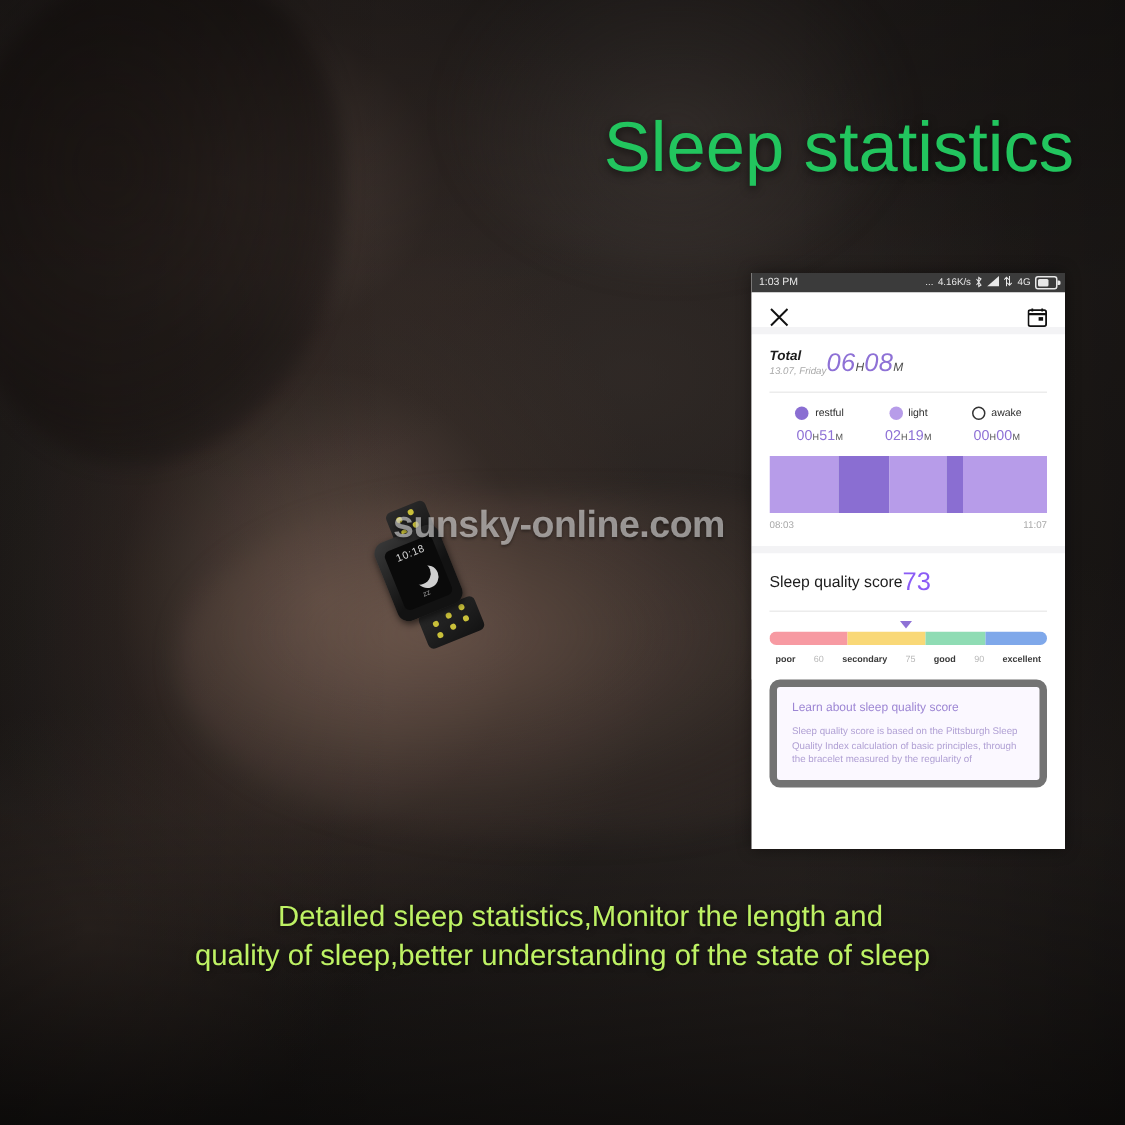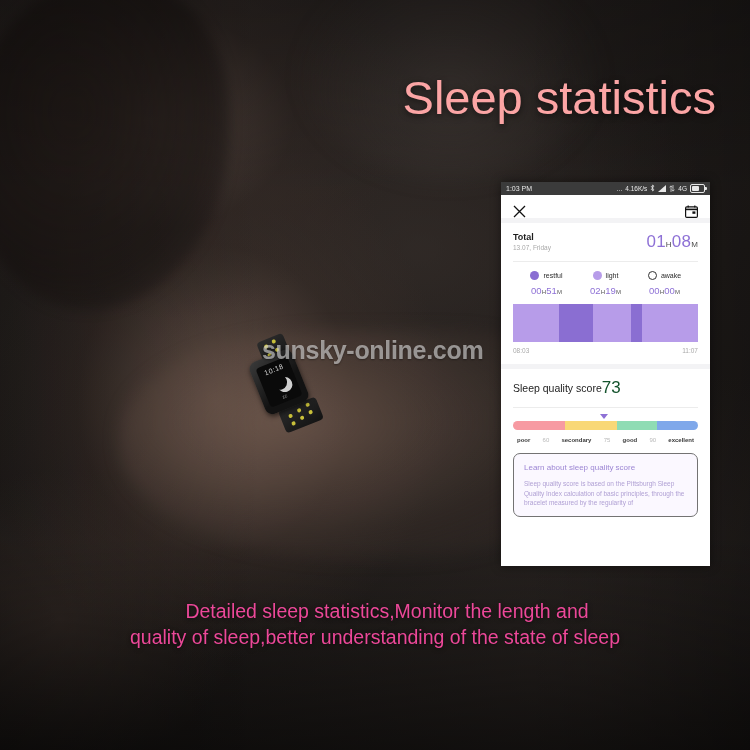--- a/index.html
+++ b/index.html
@@ -113,30 +113,30 @@
     letter-spacing: -0.3px;
     white-space: nowrap;
     text-shadow: 0 1px 2px rgba(0,0,0,0.35);
   }
 
   
   .headline {
     position: absolute;
     right: 34px; top: 70px;
     font-size: 47px;
-    color: #fca5a5;
+    color: #22c55e;
     letter-spacing: 0px;
     text-shadow: 0 2px 6px rgba(0,0,0,0.55);
     white-space: nowrap;
   }
   .caption {
     position: absolute;
     left: 0; right: 0; top: 598px;
     text-align: center;
-    color: #ec4899;
+    color: #bef264;
     font-size: 19.5px;
     line-height: 26px;
     text-shadow: 0 1px 4px rgba(0,0,0,0.6);
   }
   .caption .l1 { display: block; padding-left: 24px; }
   .caption .l2 { display: block; }
 
   
   .phone {
     position: absolute;
@@ -186,21 +186,21 @@
     font-weight: bold;
     color: #141414;
     letter-spacing: 0.2px;
     background: #fff;
   }
 
   .divider-gap { height: 5px; background: #f3f3f5; }
   .card { background: #fff; padding: 9px 12px 10px 12px; }
 
   .total-row {
-    display: flex; align-items: flex-start; justify-content: space-between;
+    display: flex; align-items: flex-start; justify-content: flex-start; font-style: italic;
   }
   .total-label { font-size: 9px; font-weight: bold; color: #1d1d1d; }
   .total-date { font-size: 6.5px; color: #a9a9a9; margin-top: 2px; }
   .total-value { color: #8e71d6; font-size: 17px; letter-spacing: .2px; white-space: nowrap; }
   .total-value .u { font-size: 8px; color: #4e4e4e; }
 
   .hr { height: 1px; background: #ececec; margin: 9px 0 9px 0; }
 
   .legend { display: flex; justify-content: space-between; padding: 0 4px; }
   .legend-col { display: flex; flex-direction: column; align-items: center; width: 62px; }
@@ -217,42 +217,42 @@
     margin-top: 8px; height: 38px; width: 100%;
     display: flex; overflow: hidden;
   }
   .seg { height: 100%; }
 
   .times { display: flex; justify-content: space-between; margin-top: 5px; }
   .times span { font-size: 6.5px; color: #a9a9a9; }
 
   .score-row { display: flex; align-items: center; }
   .score-label { font-size: 10.5px; color: #1d1d1d; }
-  .score-value { font-size: 17px; color: #14532d; }
+  .score-value { font-size: 17px; color: #8b5cf6; }
 
   .gauge-wrap { position: relative; margin-top: 13px; }
   .gauge { display: flex; height: 9px; border-radius: 5px; overflow: hidden; }
   .gauge div { height: 100%; }
   .marker {
     position: absolute; top: -7px;
     width: 0; height: 0;
     border-left: 4px solid transparent;
     border-right: 4px solid transparent;
     border-top: 5px solid #8e71d6;
   }
   .gauge-labels {
     display: flex; justify-content: space-between;
     margin-top: 7px; padding: 0 4px;
   }
   .gl { font-size: 6px; font-weight: bold; color: #3a3a3a; }
   .gl.num { color: #b9b9b9; font-weight: normal; }
 
   .learn {
     margin: 0 12px;
-    border: 1px solid #737373;
+    border: 5px solid #737373;
     border-radius: 7px;
     background: #fbf8ff;
     padding: 9px 10px 8px 10px;
   }
   .learn-title { font-size: 8px; color: #9d86d4; margin-bottom: 7px; }
   .learn-body { font-size: 6.5px; line-height: 9.5px; color: #b0a0d4; }
 </style>
 </head>
 <body>
 
@@ -345,21 +345,21 @@
 
     <div class="divider-gap"></div>
 
     <div class="card">
       <div class="total-row">
         <div>
           <div class="total-label">Total</div>
           <div class="total-date">13.07, Friday</div>
         </div>
         <div class="total-value">
-          <span>01</span><span class="u">H</span><span>08</span><span class="u">M</span>
+          <span>06</span><span class="u">H</span><span>08</span><span class="u">M</span>
         </div>
       </div>
 
       <div class="hr"></div>
 
       <div class="legend">
         <div class="legend-col">
           <div class="legend-top">
             <span class="dot restful"></span>
             <span class="legend-name">restful</span>

